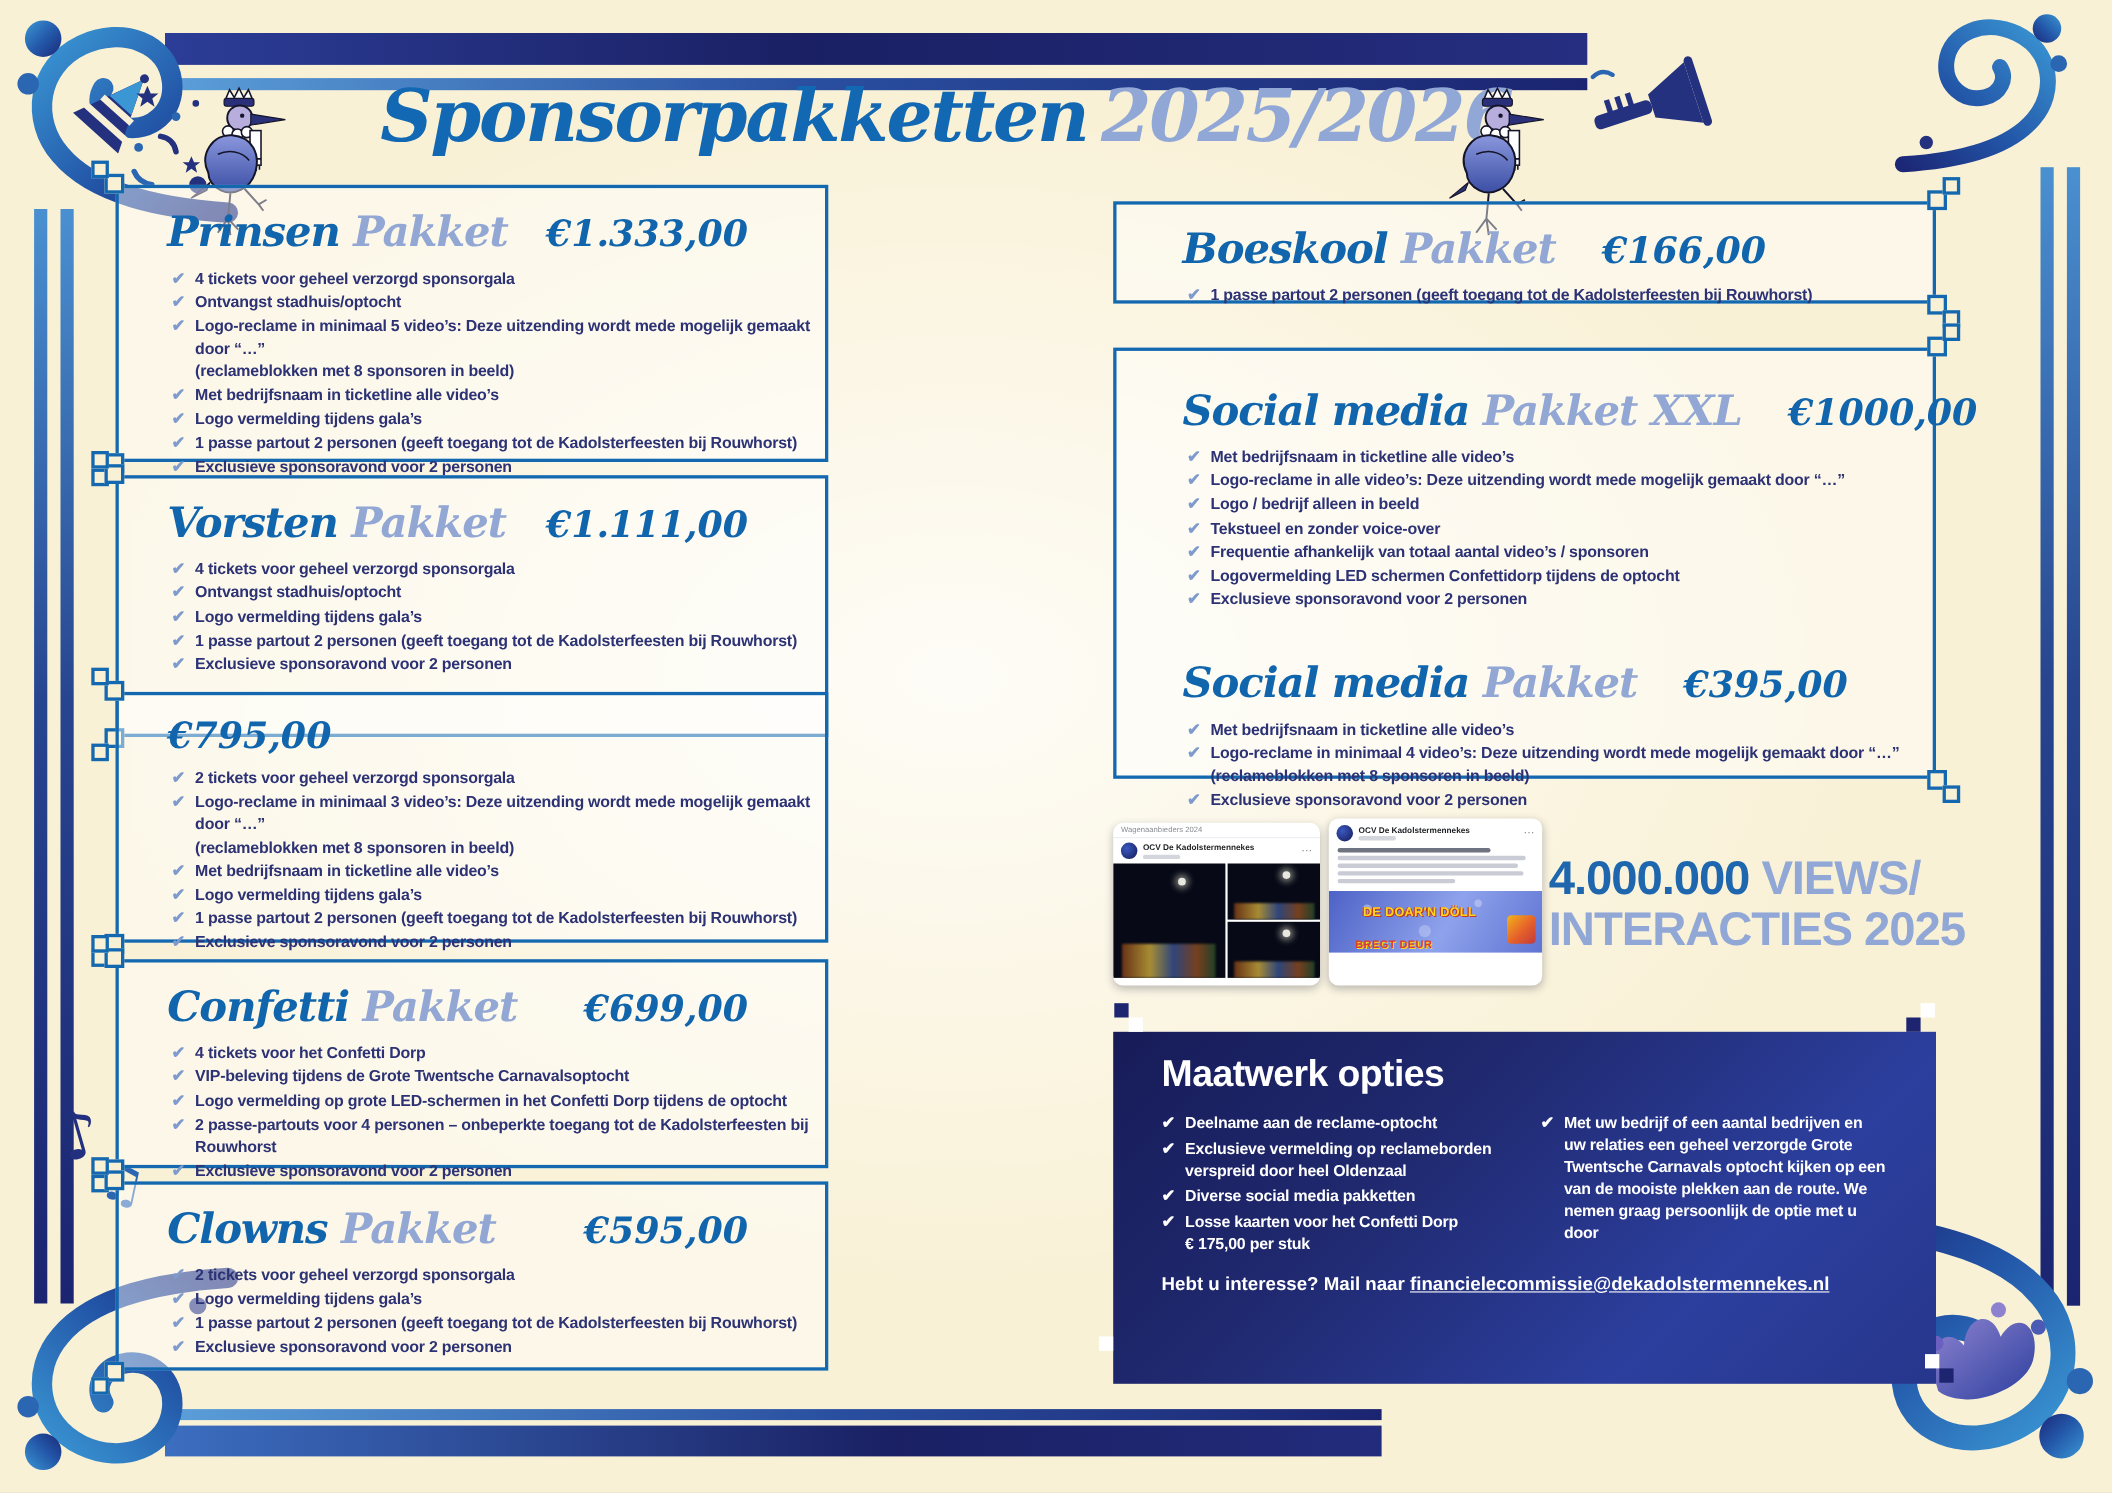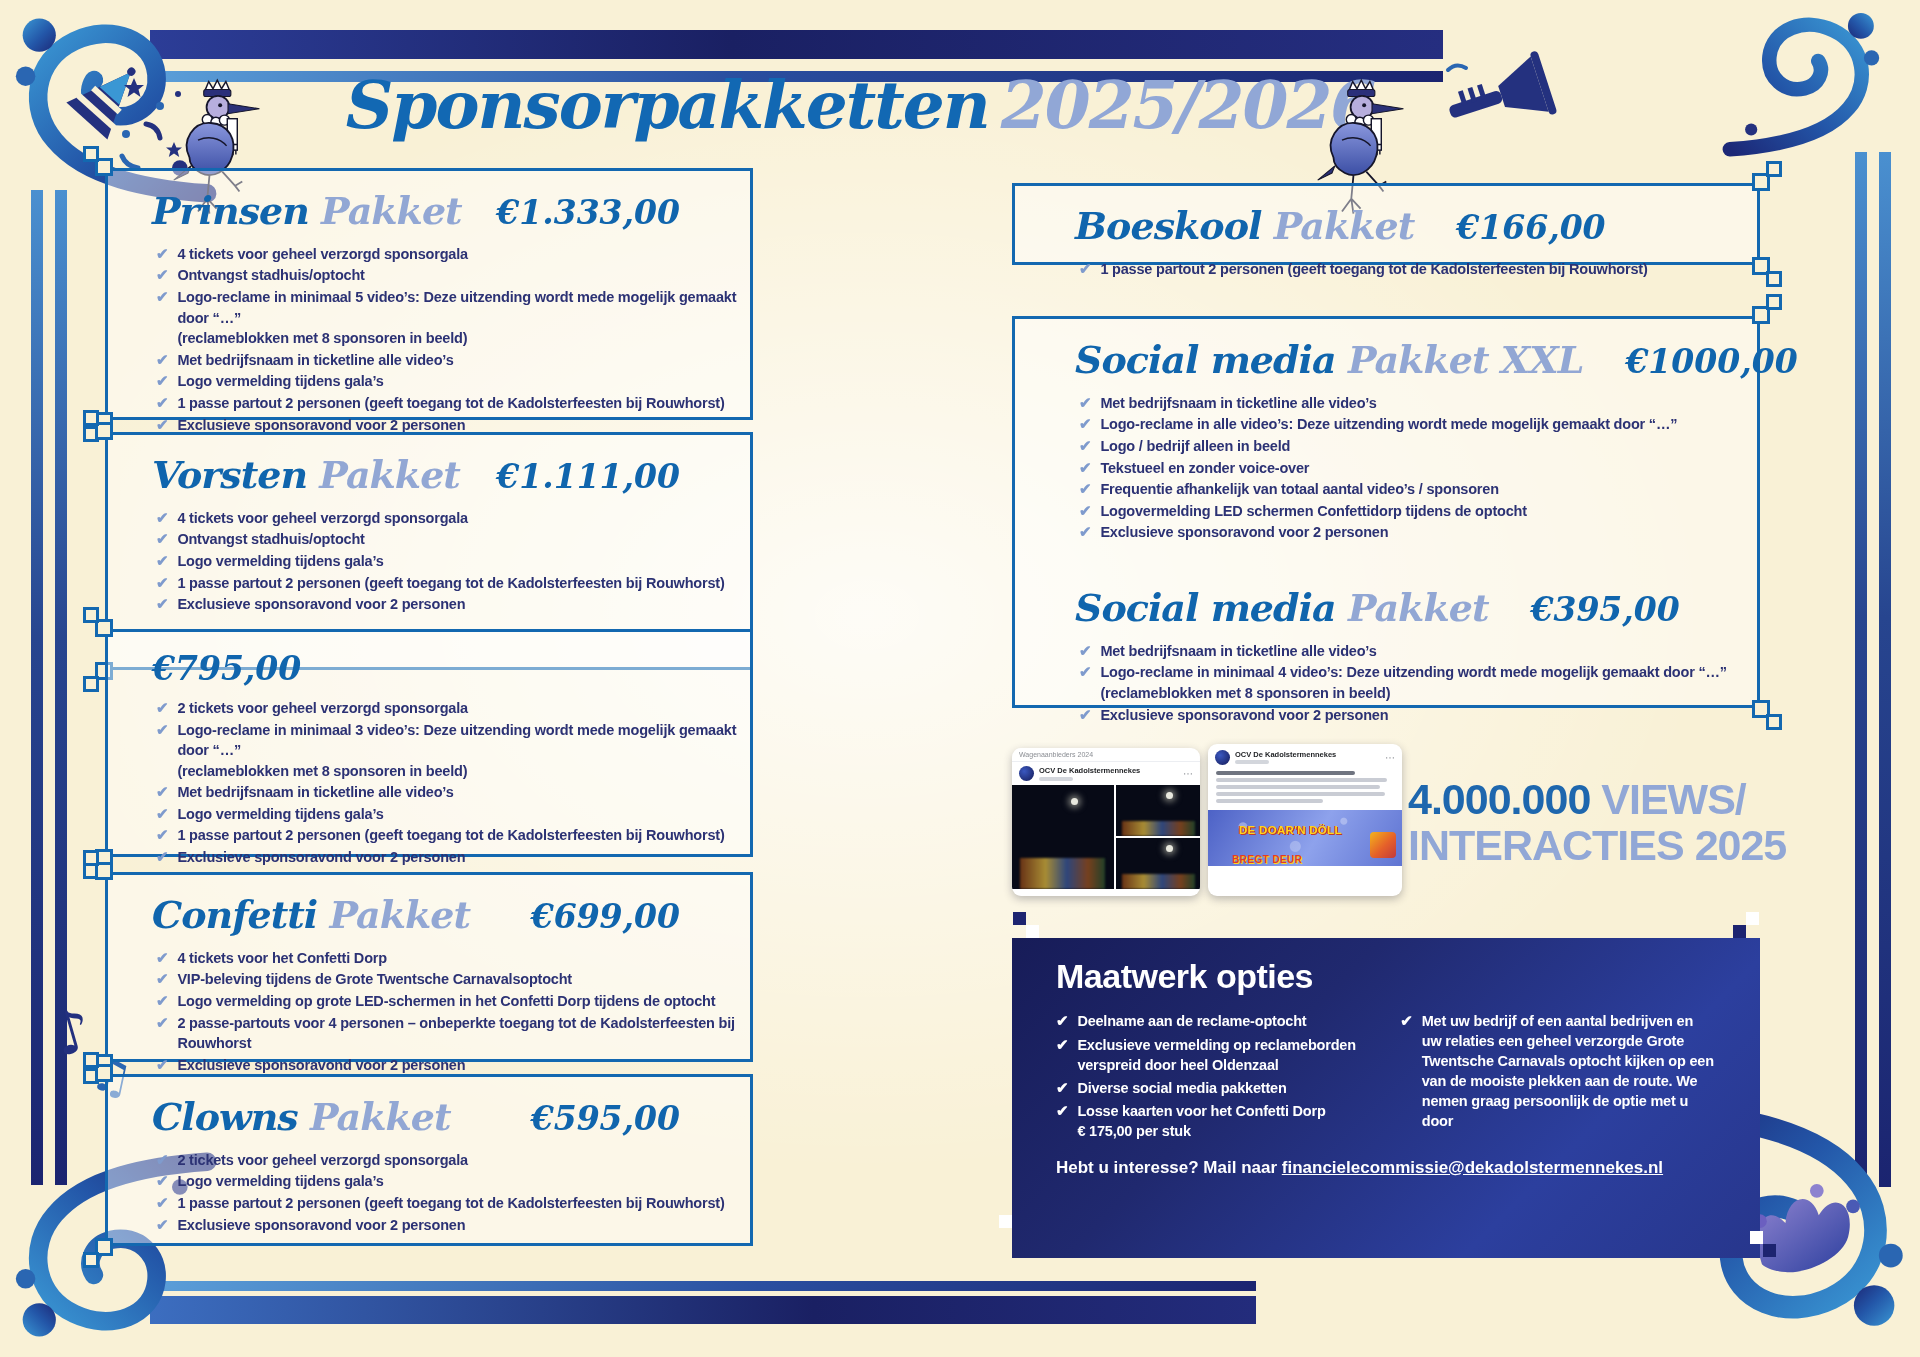--- a/index.html
+++ b/index.html
@@ -68,21 +68,21 @@
   .pk-name{color:var(--head);}
   .pk-accent{color:var(--accent);}
   .pk-price{font:italic 700 33px/1 "DejaVu Serif",serif;color:var(--head);white-space:nowrap;}
   .pk-items{list-style:none;margin:13px 0 0;padding:0 12px 14px 48px;}
   .card.right .pk-items{padding-left:64px;}
   .pk-items li{display:flex;gap:9px;font:700 14.5px/1.42 "Liberation Sans",sans-serif;color:var(--ink);letter-spacing:-0.2px;margin-bottom:1px;}
   .chk{color:var(--chk);font-size:15px;line-height:1.35;flex:0 0 auto;}
   .sub{display:block;}
 
   .sub-pkg + .sub-pkg{margin-top:26px;}
-  .sub-pkg .card-head{padding-top:21px;}
+  .sub-pkg .card-head{padding-top:34px;}
 
   
   .fb-post{position:absolute;background:#fff;border-radius:9px;box-shadow:0 3px 8px rgba(40,40,60,.3);overflow:hidden;}
   .fb-post-1{left:1012px;top:748px;width:188px;height:148px;}
   .fb-post-2{left:1208px;top:744px;width:194px;height:152px;}
   .fb-ctx{font:400 7px/1.2 "Liberation Sans",sans-serif;color:#8a8d93;padding:3px 7px 2px;border-bottom:1px solid #eceef2;}
   .fb-head{display:flex;align-items:center;gap:5px;padding:4px 7px;}
   .fb-avatar{width:15px;height:15px;border-radius:50%;background:radial-gradient(circle at 35% 35%,#3a58c0,#141a56);flex:0 0 auto;}
   .fb-id{display:flex;flex-direction:column;gap:2px;}
   .fb-name{font:700 7.5px/1 "Liberation Sans",sans-serif;color:#1c1e21;}
@@ -416,21 +416,21 @@
           <span class="chk">✔</span>
           <span class="txt"><span>1 passe partout 2 personen (geeft toegang tot de Kadolsterfeesten bij Rouwhorst)</span></span>
         </li>
         <li>
           <span class="chk">✔</span>
           <span class="txt"><span>Exclusieve sponsoravond voor 2 personen</span></span>
         </li>
       </ul>
   </section>
 
-  <section class="card right head-inline" style="top:183px;height:82px;">
+  <section class="card right head-inline" style="top:183px;height:93px;">
     <div class="orn tr"></div>
       <div class="orn br"></div>
     <header class="card-head">
       <h2 class="pk-title"><span class="pk-name">Boeskool</span> <span class="pk-accent">Pakket</span></h2>
       <span class="pk-price">€166,00</span>
     </header>
     <ul class="pk-items">
 
     <li>
           <span class="chk">✔</span>

